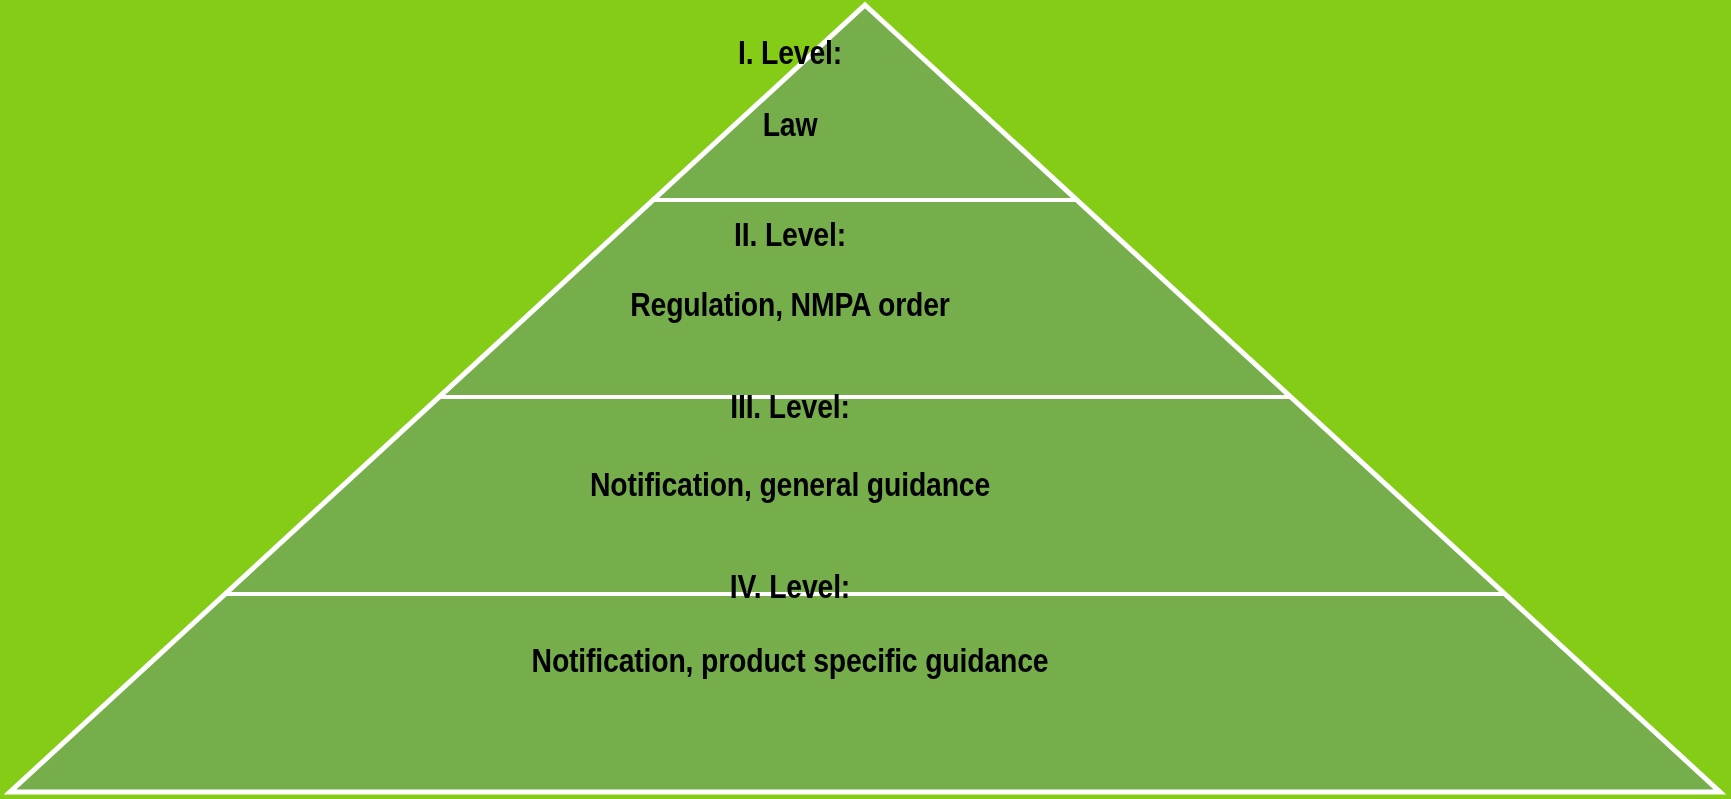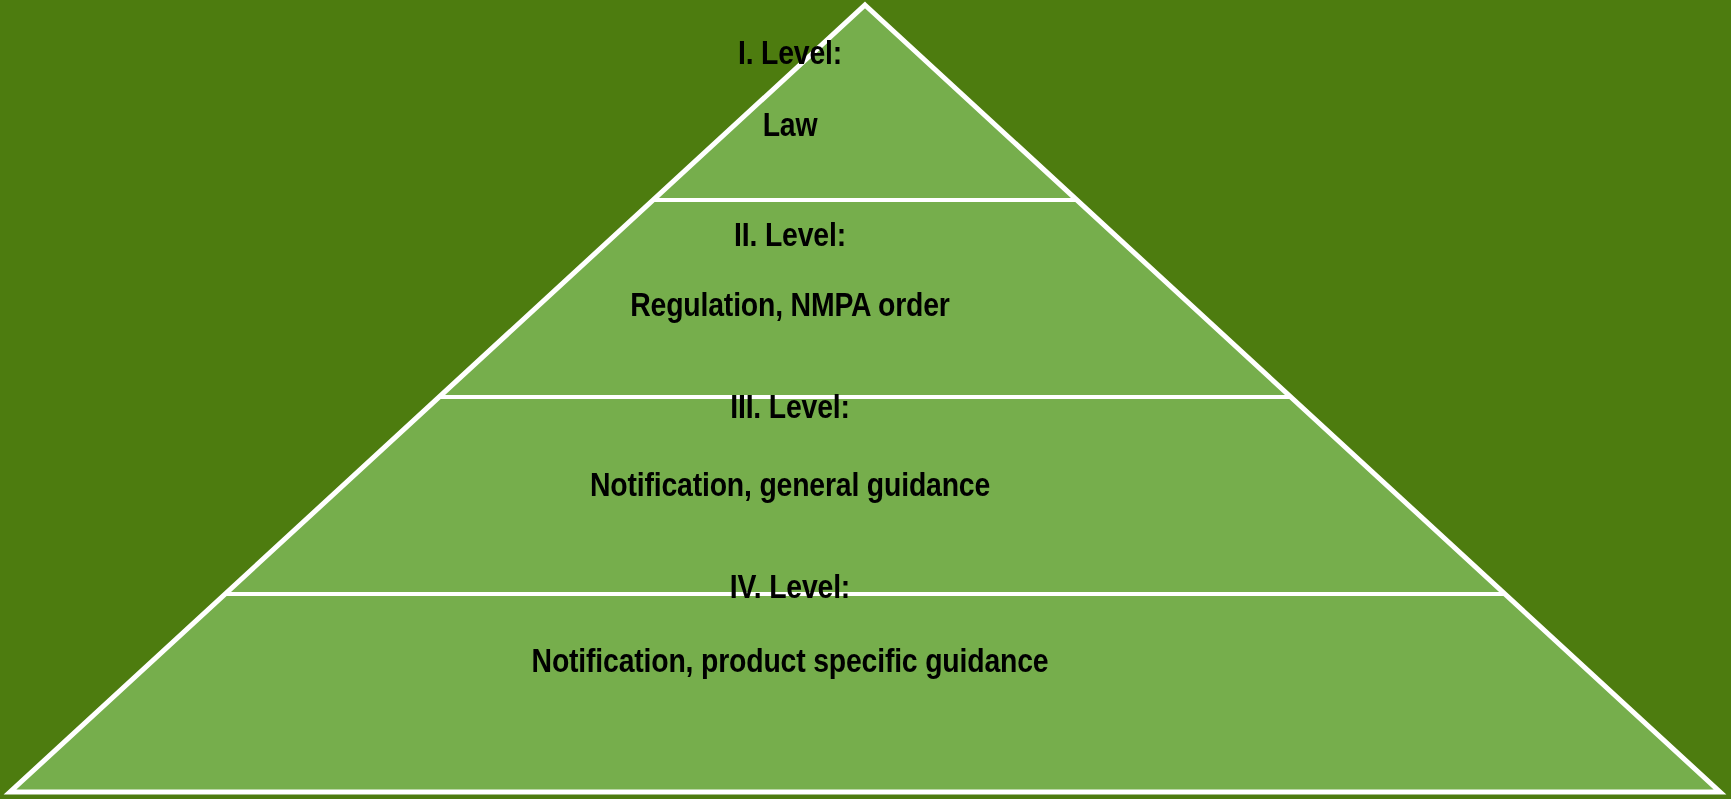--- a/index.html
+++ b/index.html
@@ -4,21 +4,21 @@
 <style>
   html, body {
     margin: 0;
     padding: 0;
     background: #46704e;
   }
   #canvas {
     position: relative;
     width: 1731px;
     height: 799px;
-    background: #4d7c0f;
+    background: #84cc16;
     overflow: hidden;
     font-family: "Liberation Sans", "DejaVu Sans", sans-serif;
   }
   #pyramid-svg {
     position: absolute;
     left: 0;
     top: 0;
     width: 1731px;
     height: 799px;
     display: block;

